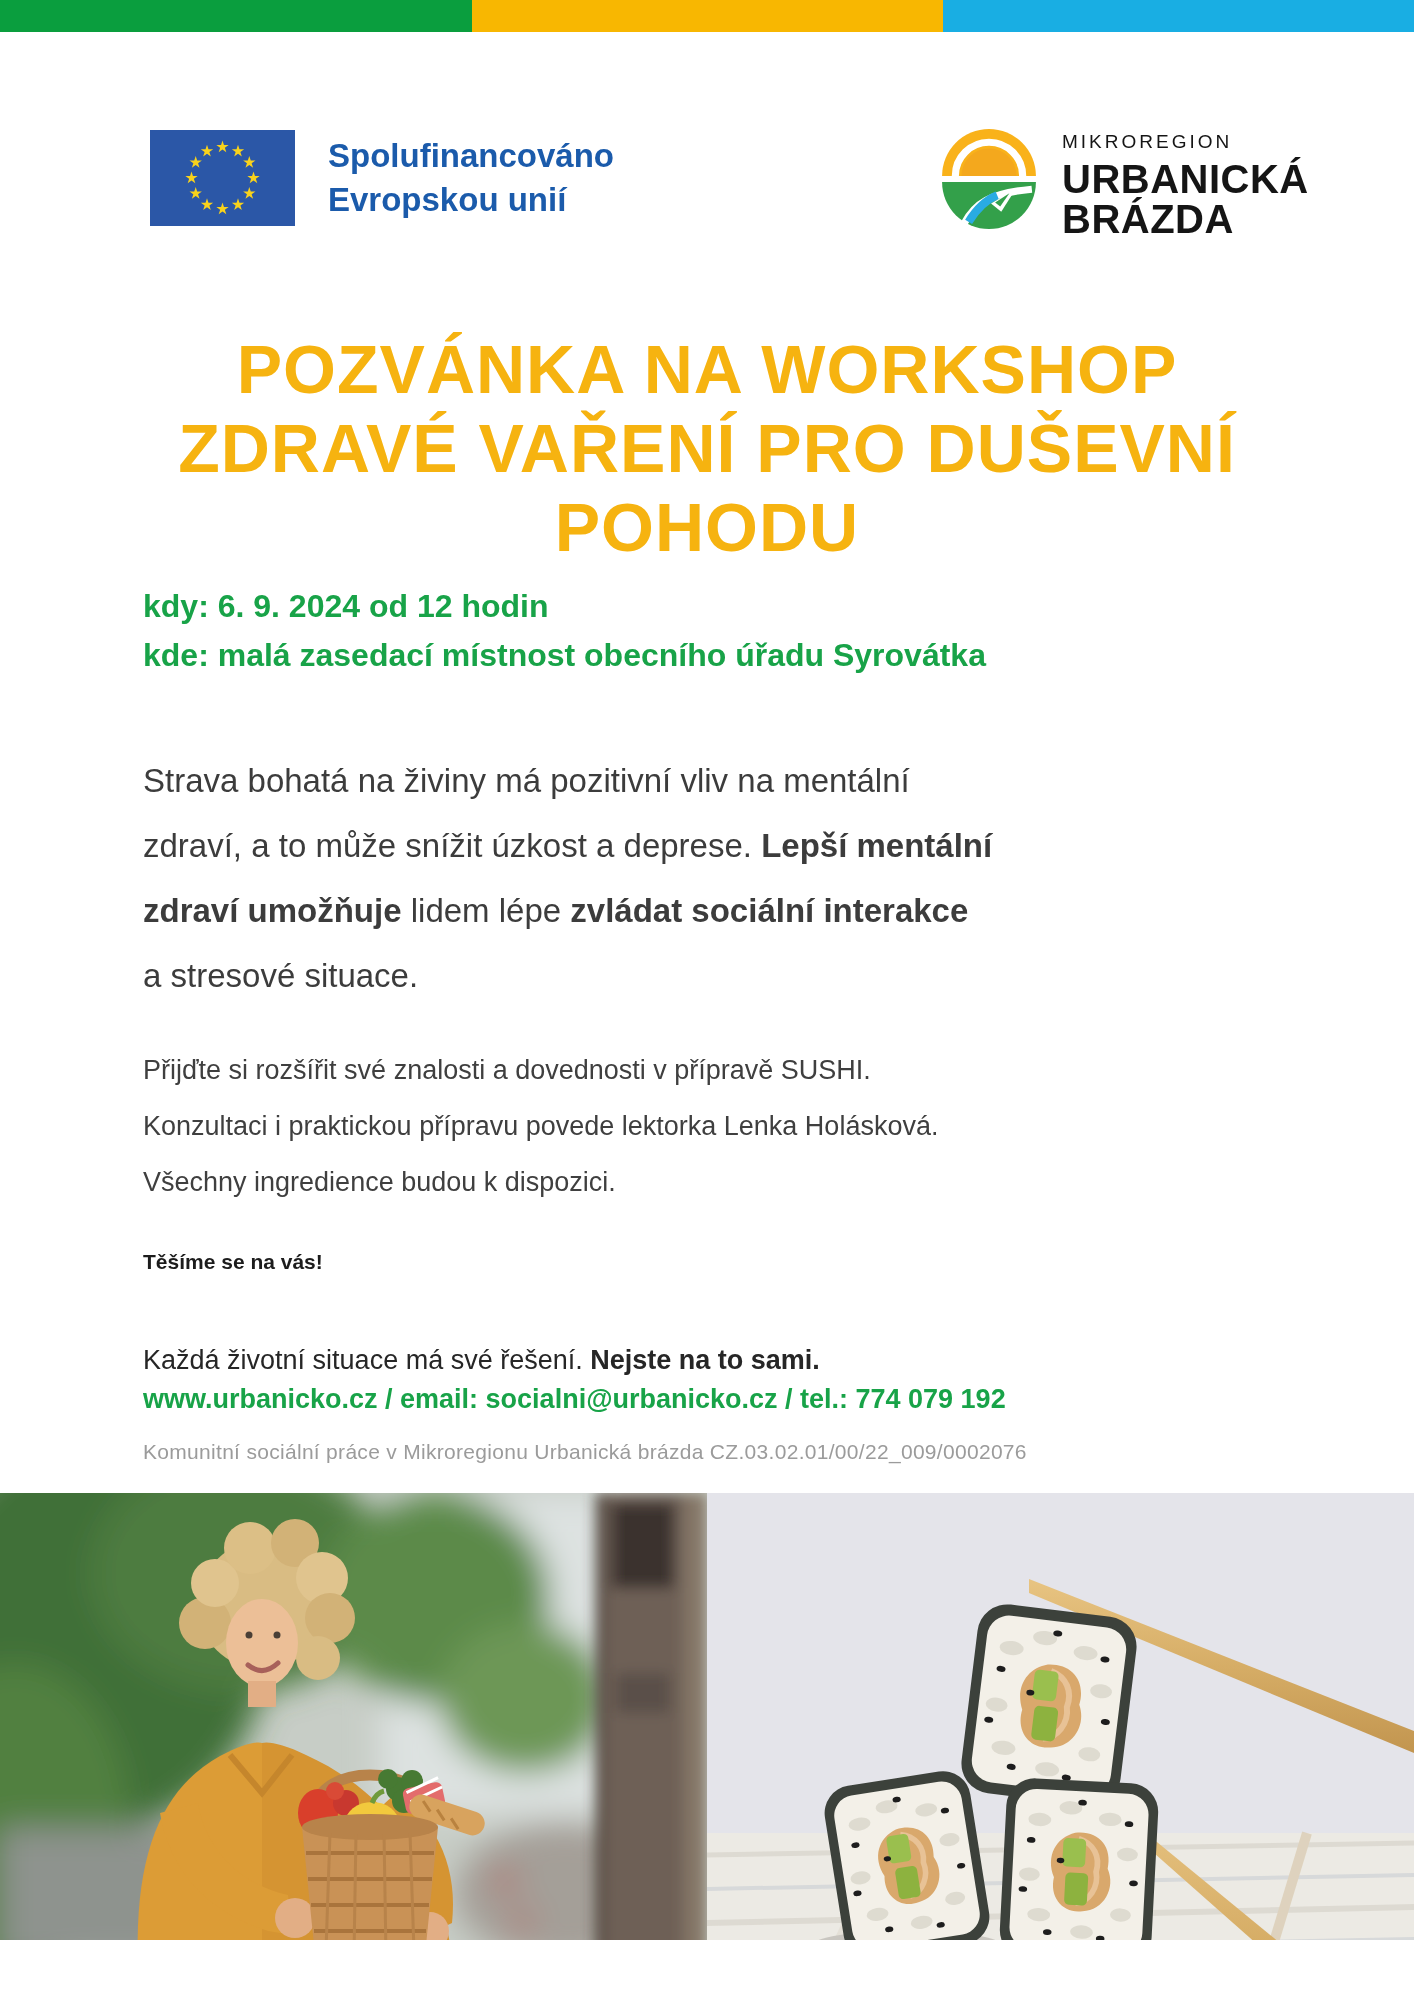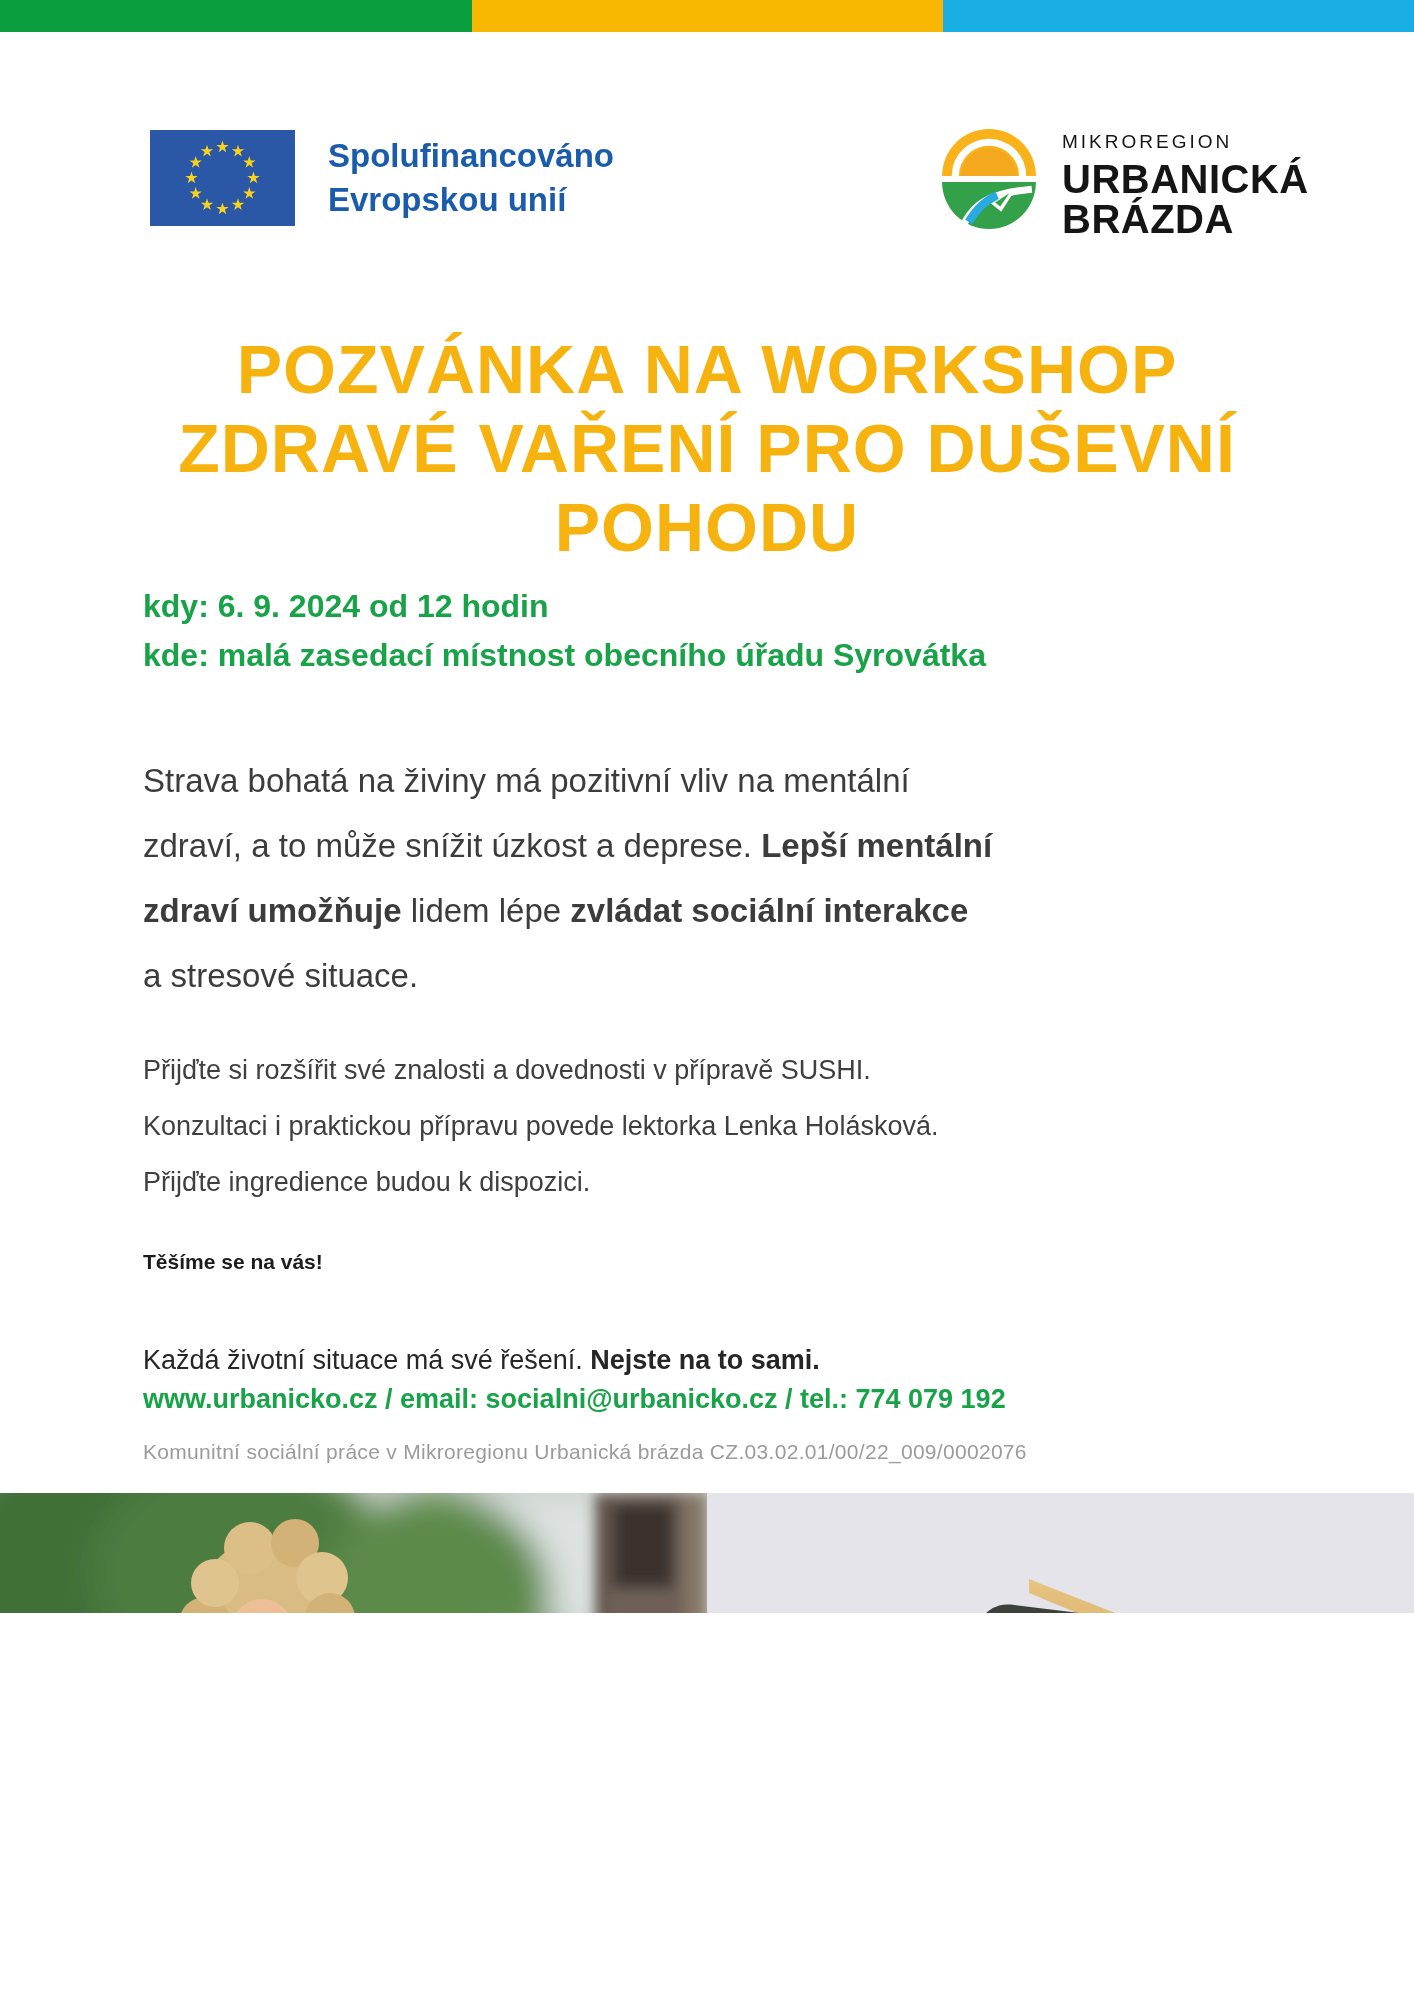--- a/index.html
+++ b/index.html
@@ -1,17 +1,17 @@
 <!DOCTYPE html>
 <html><head>
 <meta charset="utf-8">
 <style>
   html,body{margin:0;padding:0;background:#ffffff;}
   .page{
-    position:relative;width:1414px;height:1613px;margin:0 auto;background:#ffffff;overflow:hidden;
+    position:relative;width:1414px;height:1940px;margin:0 auto;background:#ffffff;overflow:hidden;
     font-family:"Liberation Sans", sans-serif;
   }
   
   .stripe{position:absolute;left:0;width:1414px;display:flex;}
   .stripe.top{top:0;height:32px;}
   .stripe.bottom{top:1965px;height:35px;}
   .stripe .seg{height:100%;}
   .seg.green{width:472px;background:#0a9e3e;}
   .seg.yellow{width:471px;background:#f8b701;}
   .seg.blue{width:471px;background:#19aee3;}
@@ -104,21 +104,21 @@
   <div class="when">
     <div>kdy: 6. 9. 2024 od 12 hodin</div>
     <div>kde: malá zasedací místnost obecního úřadu Syrovátka</div>
   </div>
 
   <div class="intro"><span>Strava bohatá na živiny má pozitivní vliv na mentální</span><br><span>zdraví, a to může snížit úzkost a deprese. </span><span style="font-weight: 700;">Lepší mentální</span><br><span style="font-weight: 700;">zdraví umožňuje</span><span> lidem lépe </span><span style="font-weight: 700;">zvládat sociální interakce</span><br><span>a stresové situace.</span></div>
 
   <div class="details">
     <div>Přijďte si rozšířit své znalosti a dovednosti v přípravě SUSHI.</div>
     <div>Konzultaci i praktickou přípravu povede lektorka Lenka Holásková.</div>
-    <div>Přijďte ingredience budou k dispozici.</div>
+    <div>Všechny ingredience budou k dispozici.</div>
   </div>
 
   <div class="closing">Těšíme se na vás!</div>
 
   <div class="tagline"><span>Každá životní situace má své řešení. </span><span style="font-weight: 700;">Nejste na to sami.</span></div>
   <div class="contact">www.urbanicko.cz / email: socialni@urbanicko.cz / tel.: 774 079 192</div>
   <div class="project">Komunitní sociální práce v Mikroregionu Urbanická brázda CZ.03.02.01/00/22_009/0002076</div>
 
   <div class="photo left">
     <svg width="707" height="472" viewBox="0 0 707 472">

